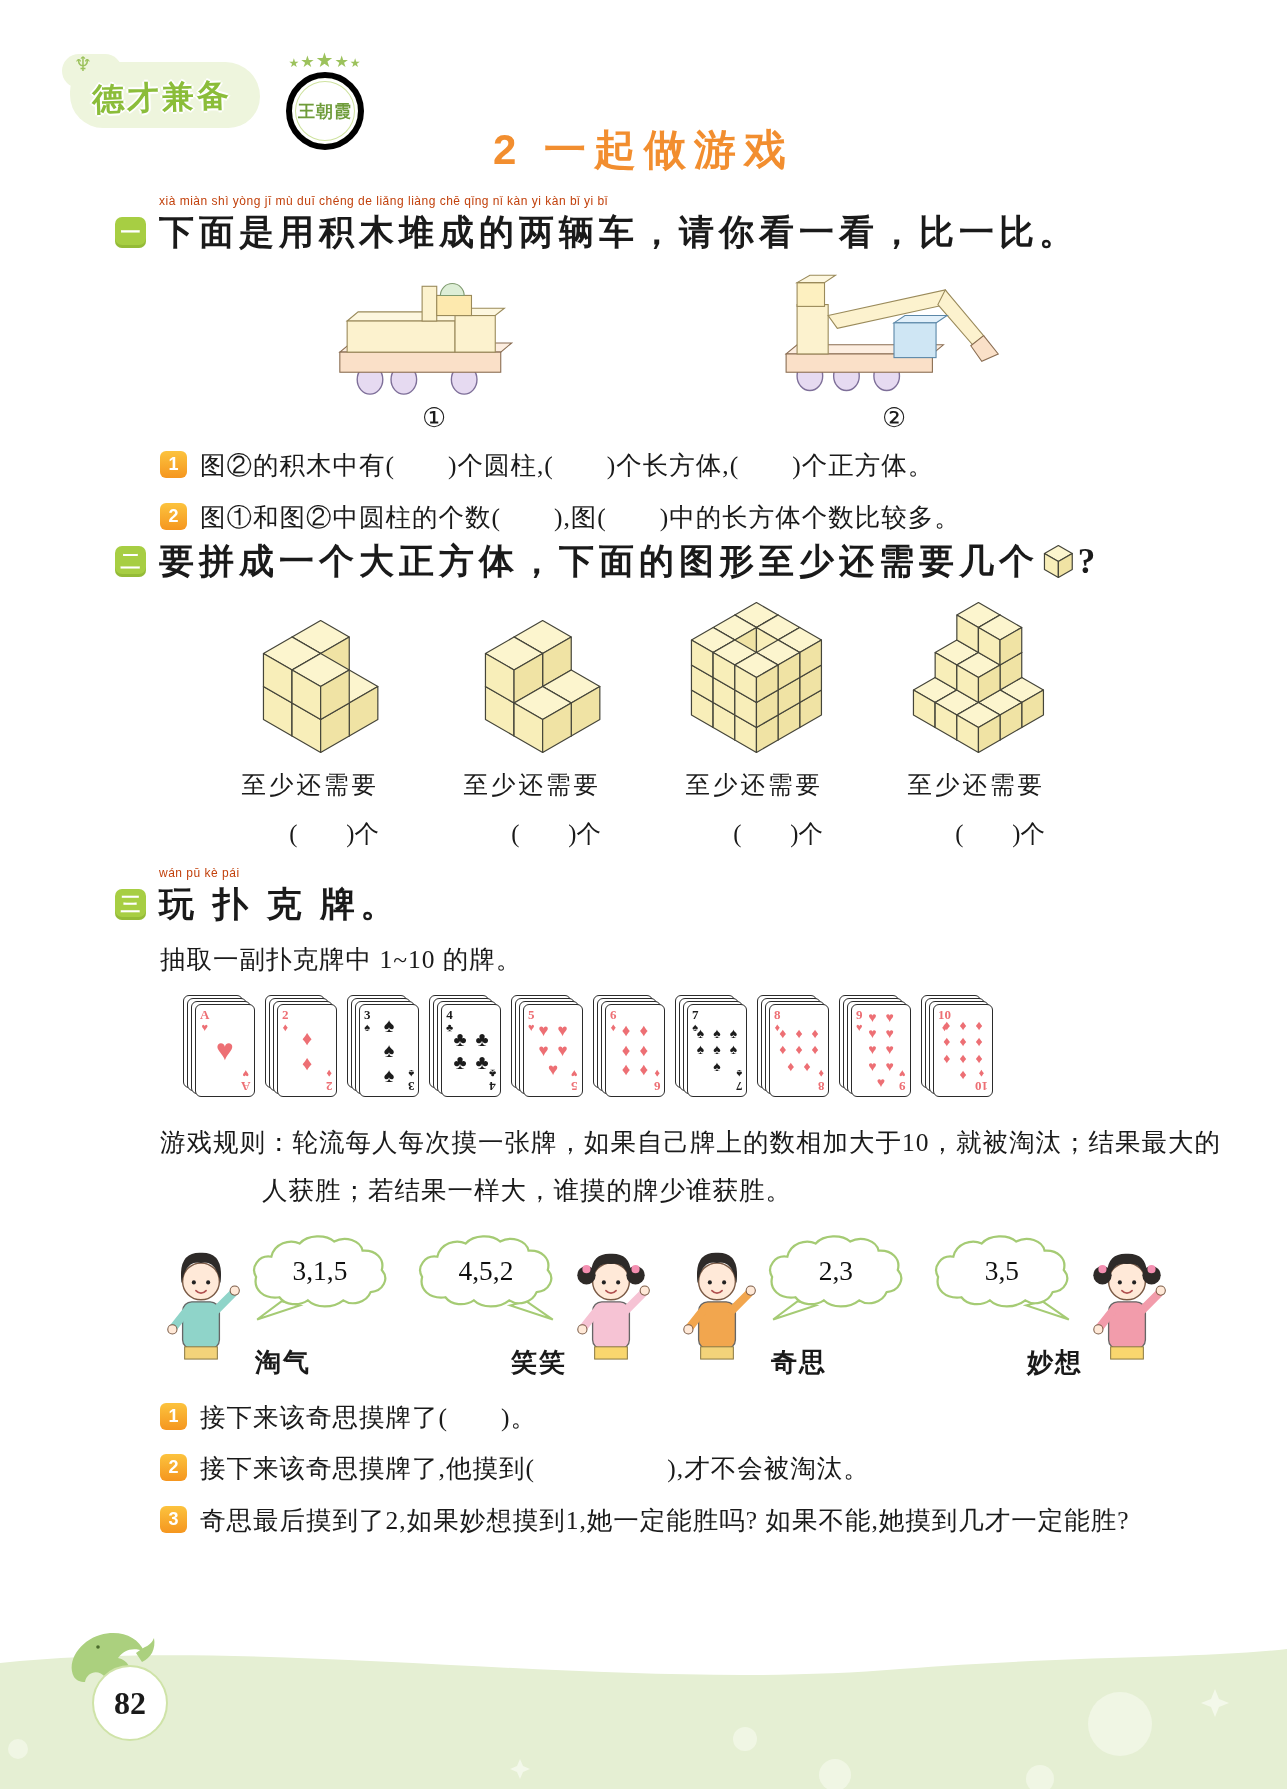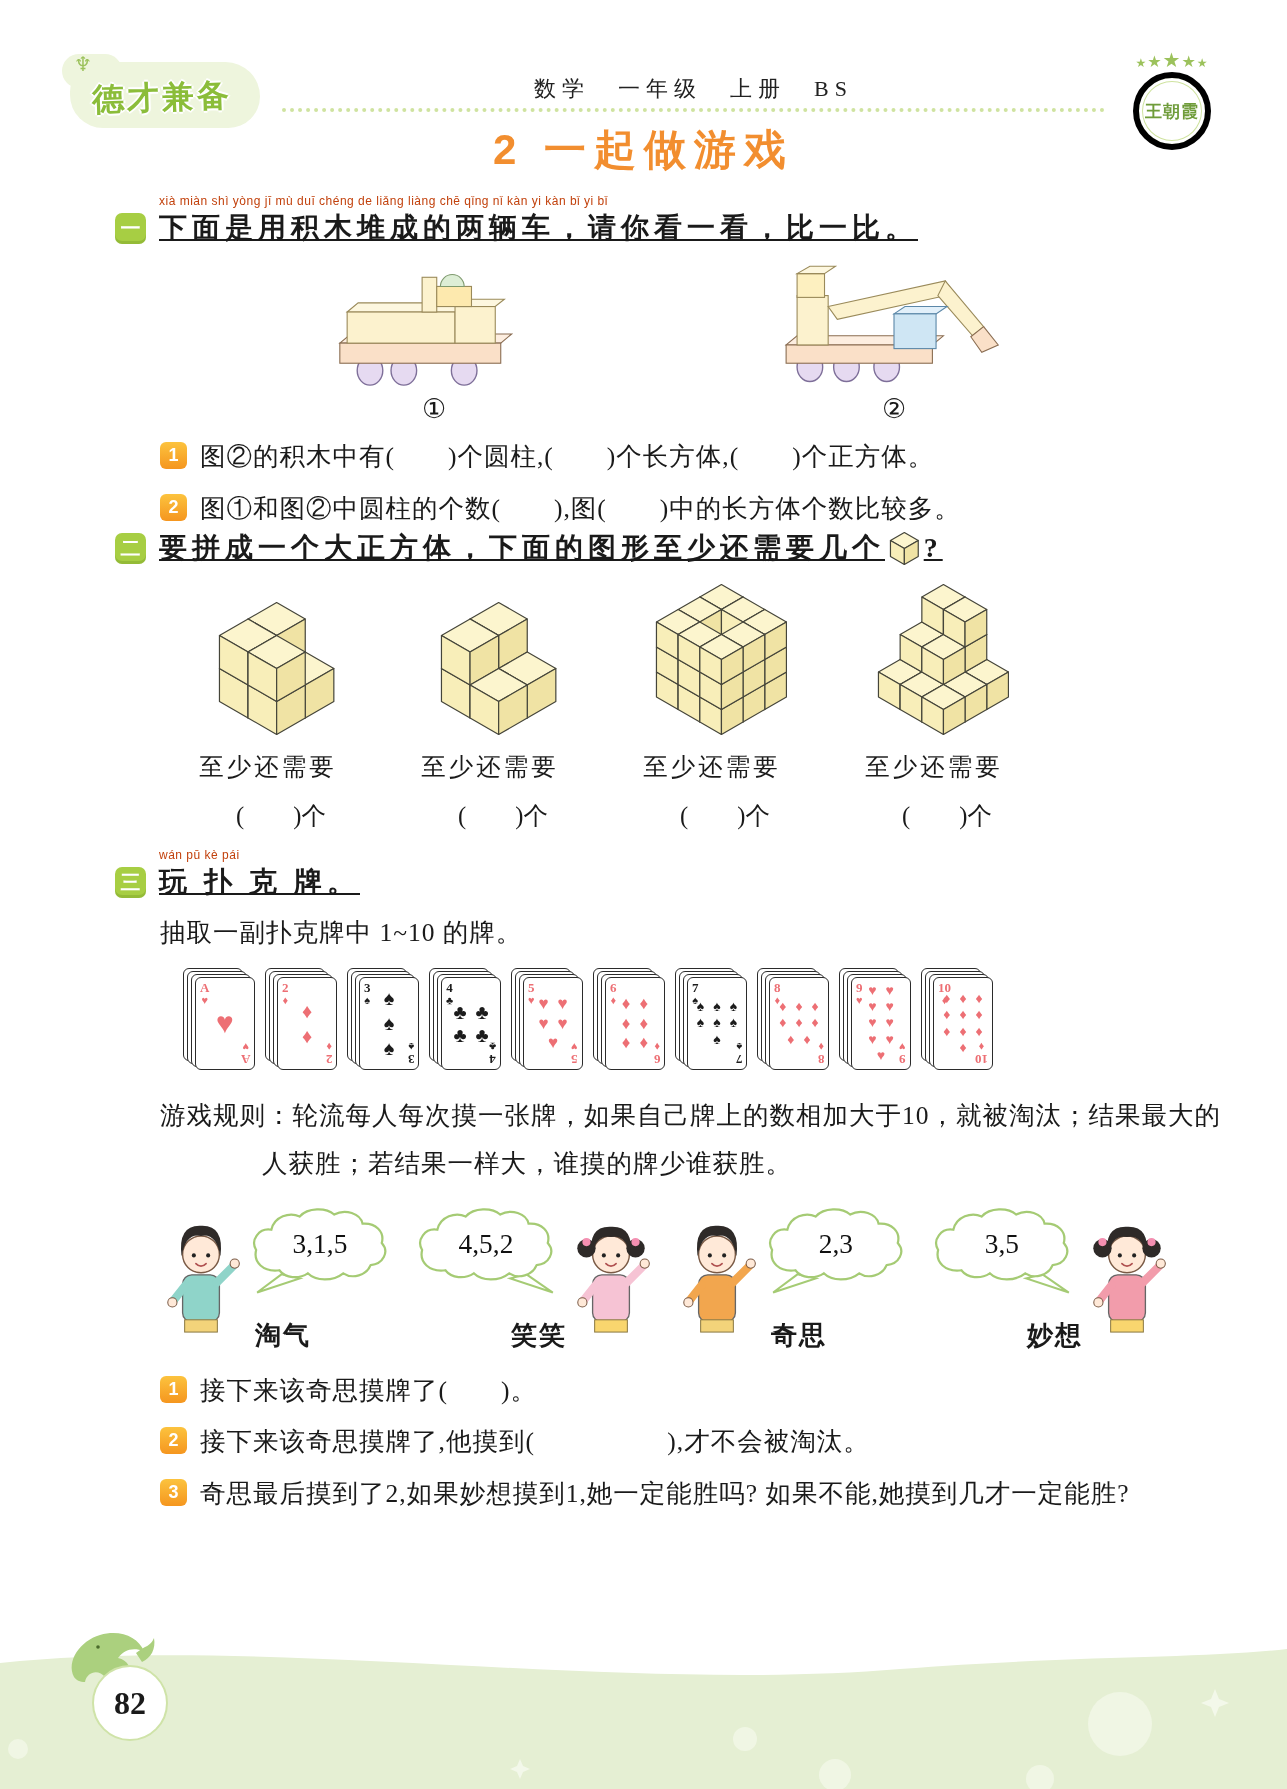--- a/index.html
+++ b/index.html
@@ -26,35 +26,35 @@
   .logo-circle span{font-size:17px;font-weight:bold;color:#6f9c3a;letter-spacing:1px;}
   
   .title{ text-align:center;margin-top:22px;font-family:"Liberation Sans",sans-serif;font-weight:bold;
         font-size:42px;letter-spacing:8px;color:#F28E2F;}
   
   .content{padding:0 64px 0 115px;}
   .pinyin{font-family:Liberation Sans, sans-serif;font-size:12px;color:#c2410c;margin:16px 0 0 44px;letter-spacing:.5px;}
   .headline{display:flex;align-items:center;margin-top:1px;}
   .badge-green{flex:0 0 31px;height:31px;background:#a7ce43;border-radius:7px;color:#fff;text-align:center;
         font-weight:bold;font-size:20px;line-height:31px;margin-right:13px;box-shadow:inset 0 -3px 0 rgba(90,130,20,.25);}
-  .head-text{font-size:28px;font-weight:bold;letter-spacing:5px;display:flex;align-items:center;text-decoration:underline;}
+  .head-text{font-size:35px;font-weight:bold;letter-spacing:5px;display:flex;align-items:center;}
   .head-text svg{margin:0 4px;}
   
   .vehicles{display:flex;justify-content:center;gap:150px;margin:12px 0 0;}
   .veh{text-align:center;}
   .veh-label{font-size:27px;margin-top:2px;}
   
   .q-row{display:flex;align-items:flex-start;margin:12px 0 0 45px;}
   .badge-orange{flex:0 0 27px;height:27px;border-radius:6px;color:#fff;text-align:center;
         background:linear-gradient(#fcc33e,#f5961f);font-family:"Liberation Sans",sans-serif;
         font-weight:bold;font-size:18px;line-height:27px;margin:5px 13px 0 0;}
   .q-text{font-size:25.5px;line-height:1.55;letter-spacing:1px;white-space:pre-wrap;max-width:1010px;}
   
   .cubefigs{display:flex;margin:16px 0 0 42px;}
-  .cubefig{width:222px;display:flex;flex-direction:column;align-items:center;justify-content:flex-end;}
+  .cubefig{width:222px;display:flex;flex-direction:column;align-items:flex-end;justify-content:flex-end;}
   .cubefig svg{display:block;margin:0 0 14px 18px;}
   .need{font-size:24.5px;letter-spacing:3px;}
   .blank{font-size:24.5px;margin-top:16px;padding-left:26px;}
   
   .intro-line{font-size:25.5px;margin:14px 0 0 45px;letter-spacing:1px;}
   .cards-row{display:flex;gap:4px;margin:18px 0 0 68px;}
   .stack{position:relative;width:78px;height:110px;}
   .card{position:absolute;width:60px;height:93px;background:#fff;border:1.6px solid #2b2b2b;border-radius:6px;box-sizing:border-box;}
   .card.top{z-index:5;}
   .corner{position:absolute;top:3px;left:4px;font-weight:bold;font-size:13px;line-height:1.05;text-align:center;}
@@ -86,24 +86,20 @@
 <body>
 
 <div class="page">
 
   <div class="header">
     <div class="brand">
       <div class="cloud"></div>
       <div class="cloud2"></div>
       <div class="palm">♆</div>
       <div class="brand-text">德才兼备</div>
-    </div>
-    <div class="head-center">
-      <div class="subject">数学　一年级　上册　BS</div>
-      <div class="dotline"></div>
     </div>
     <div class="logo-right">
       <div class="stars"><span class="s1">★</span><span class="s2">★</span><span class="s3">★</span><span class="s2">★</span><span class="s1">★</span></div>
       <div class="logo-circle">
           <span>王朝霞</span>
         </div>
     </div>
   </div>
 
   <div class="title">2  一起做游戏</div>

